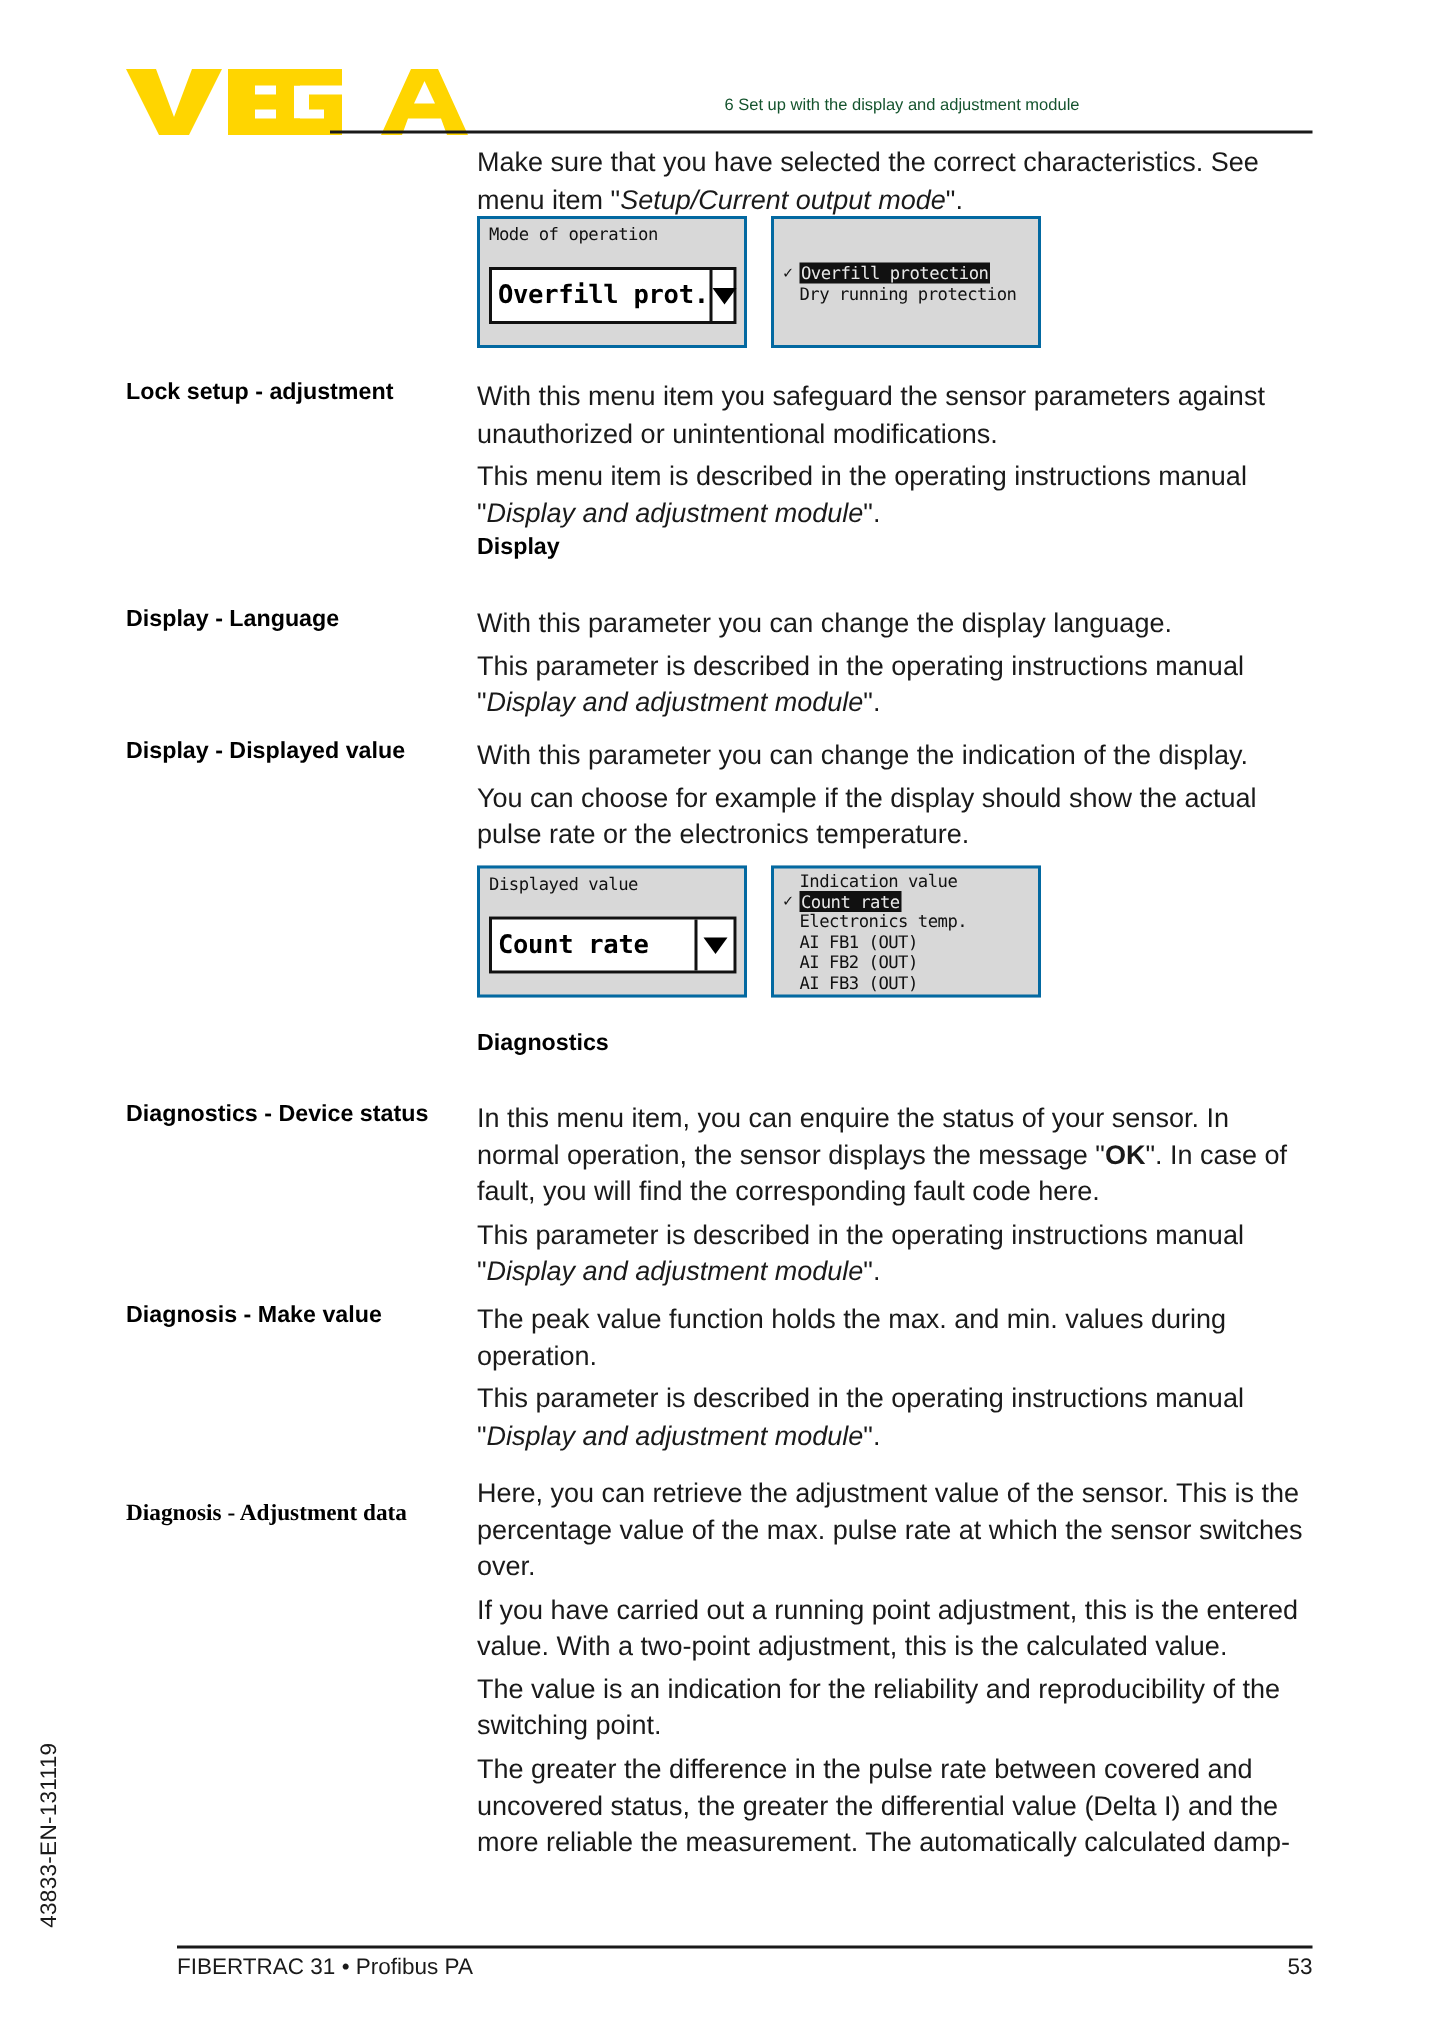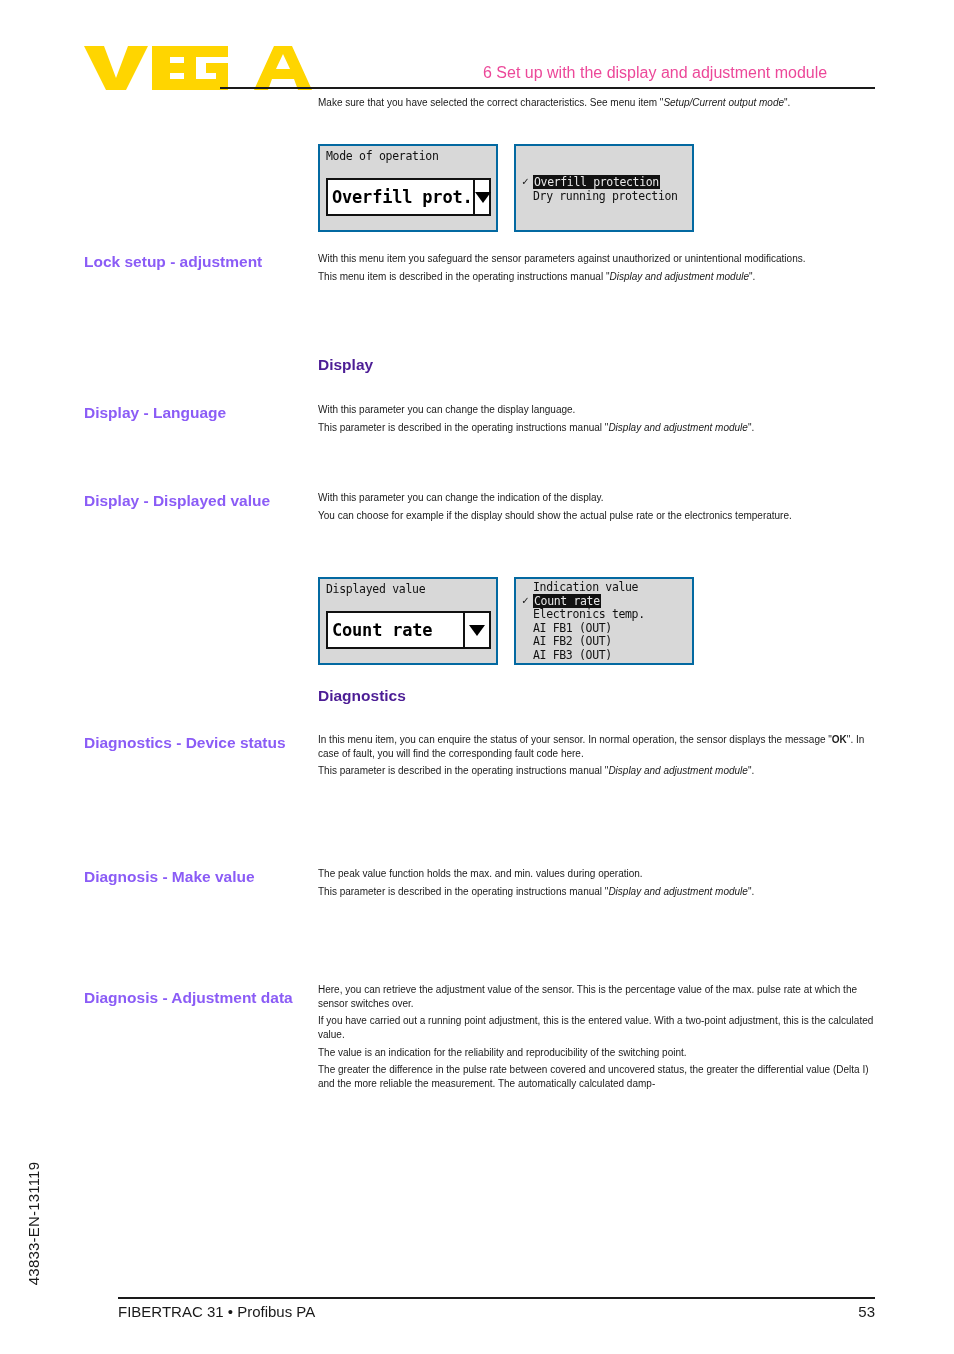--- a/index.html
+++ b/index.html
@@ -29,22 +29,22 @@
     left: 220px;
     top: 87px;
     width: 655px;
     height: 2px;
     background: #1a1a1a;
   }
   .header-title {
     position: absolute;
     left: 483px;
     top: 64px;
-    font-size: 16px;
-    color: #ec4899;
+    font-size: 11px;
+    color: #14532d;
     white-space: nowrap;
     text-align: right;
   }
 
   
   .content {
     position: absolute;
     left: 0;
     top: 96px;
     width: 954px;
@@ -53,37 +53,37 @@
     position: relative;
     display: block;
   }
   .side-label {
     position: absolute;
     left: 84px;
     width: 225px;
     font-size: 15.5px;
     font-weight: bold;
     line-height: 1.33;
-    color: #8b5cf6;
+    color: #000000;
   }
   .col {
     margin-left: 318px;
     width: 560px;
   }
   p.body {
     margin: 0 0 0 0;
-    font-size: 10px;
+    font-size: 18px;
     line-height: 1.365;
     color: #1a1a1a;
   }
   p.body + p.body { margin-top: 4px; }
   .sub-head {
     font-size: 15.5px;
     font-weight: bold;
-    color: #4c1d95;
+    color: #000000;
   }
   i { font-style: italic; }
   b { font-weight: bold; }
 
   
   .lcd-pair {
     position: relative;
     height: 92px;
   }
   .lcd {
@@ -347,21 +347,21 @@
 
   <div class="row" style="height:116px;">
     <div class="side-label" style="top:0px;">Diagnosis - Make value</div>
     <div class="col">
       <p class="body">The peak value function holds the max. and min. values during operation.</p>
       <p class="body"><span>This parameter is described in the operating instructions manual "</span><i>Display and adjustment module</i><span>".</span></p>
     </div>
   </div>
 
   <div class="row" style="height:200px;">
-    <div class="side-label" style="top:5px;">Diagnosis - Adjustment data</div>
+    <div class="side-label" style="top:16px;font-family:Liberation Serif, serif;">Diagnosis - Adjustment data</div>
     <div class="col">
       <p class="body">Here, you can retrieve the adjustment value of the sensor. This is the percentage value of the max. pulse rate at which the sensor switches over.</p>
       <p class="body">If you have carried out a running point adjustment, this is the entered value. With a two-point adjustment, this is the calculated value.</p>
       <p class="body">The value is an indication for the reliability and reproducibility of the switching point.</p>
       <p class="body">The greater the difference in the pulse rate between covered and uncovered status, the greater the differential value (Delta I) and the more reliable the measurement. The automatically calculated damp-</p>
     </div>
   </div>
 
 </div>
 

